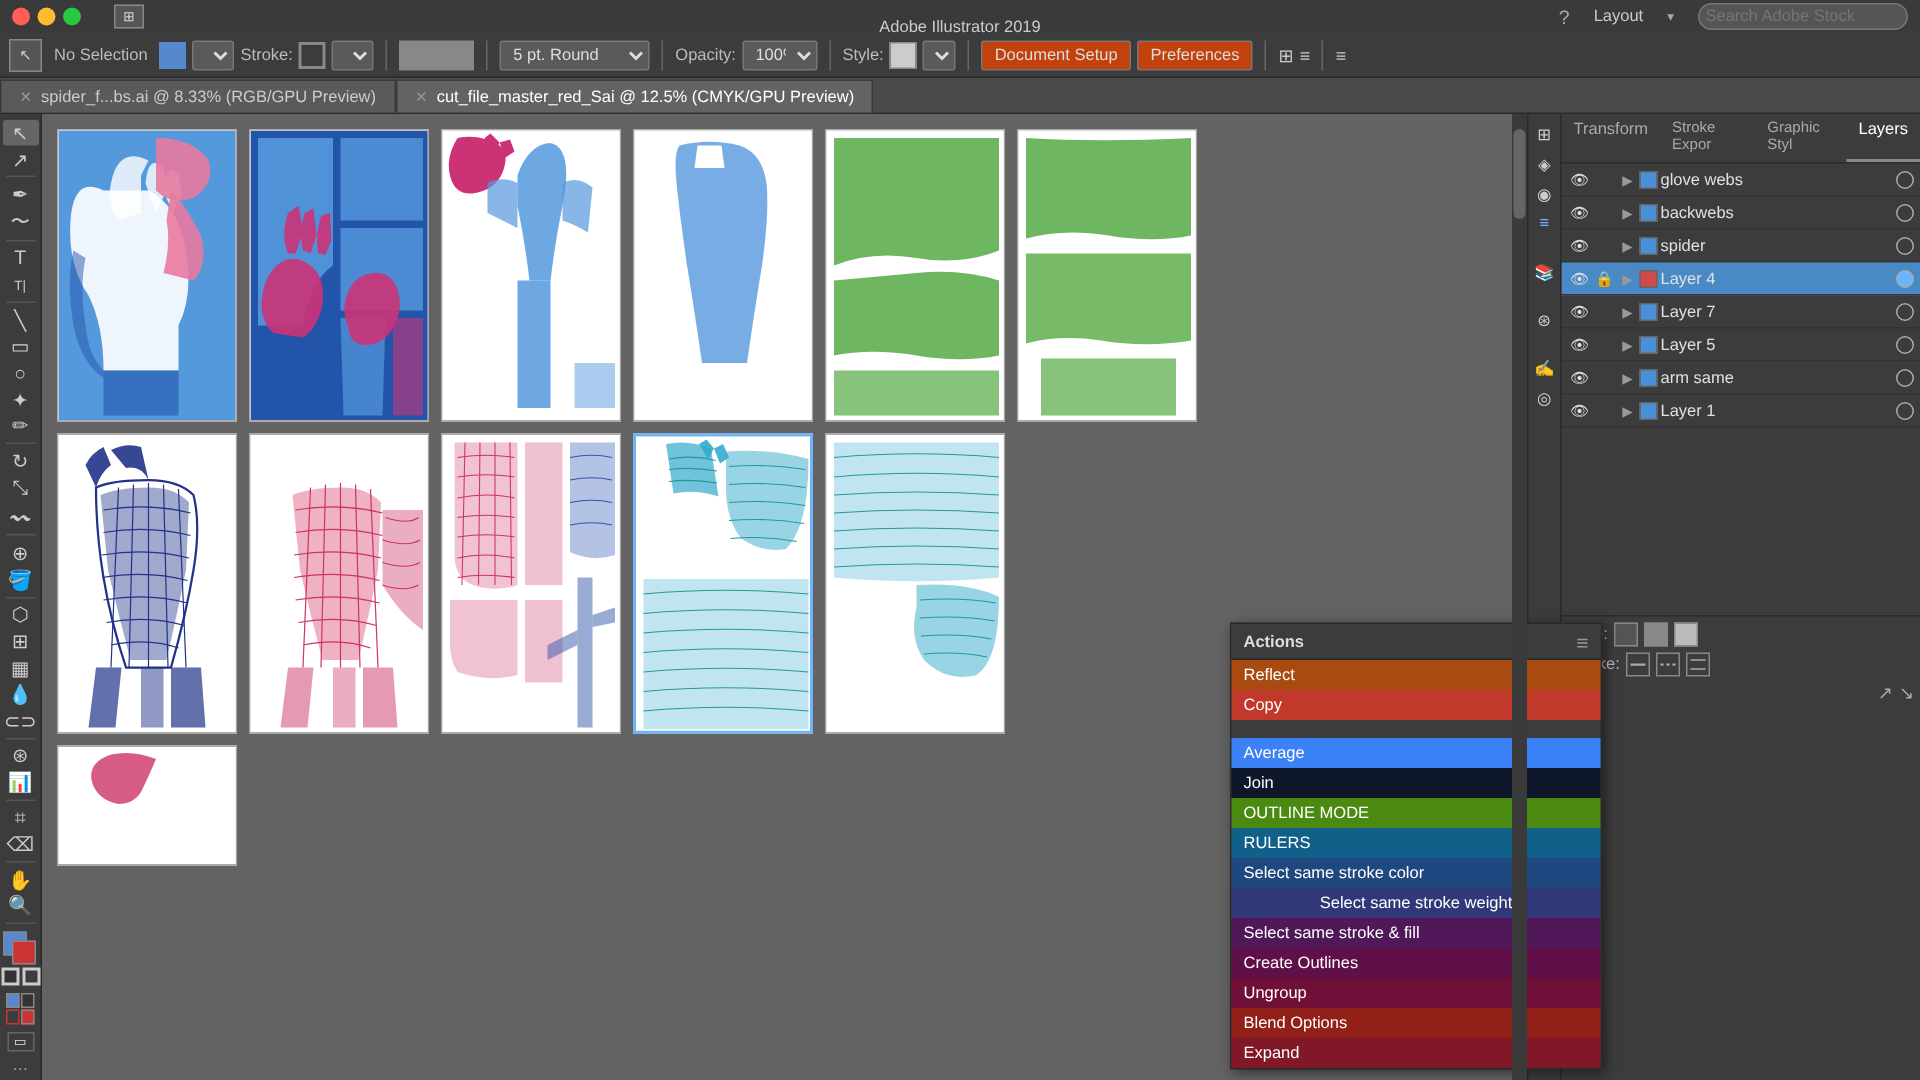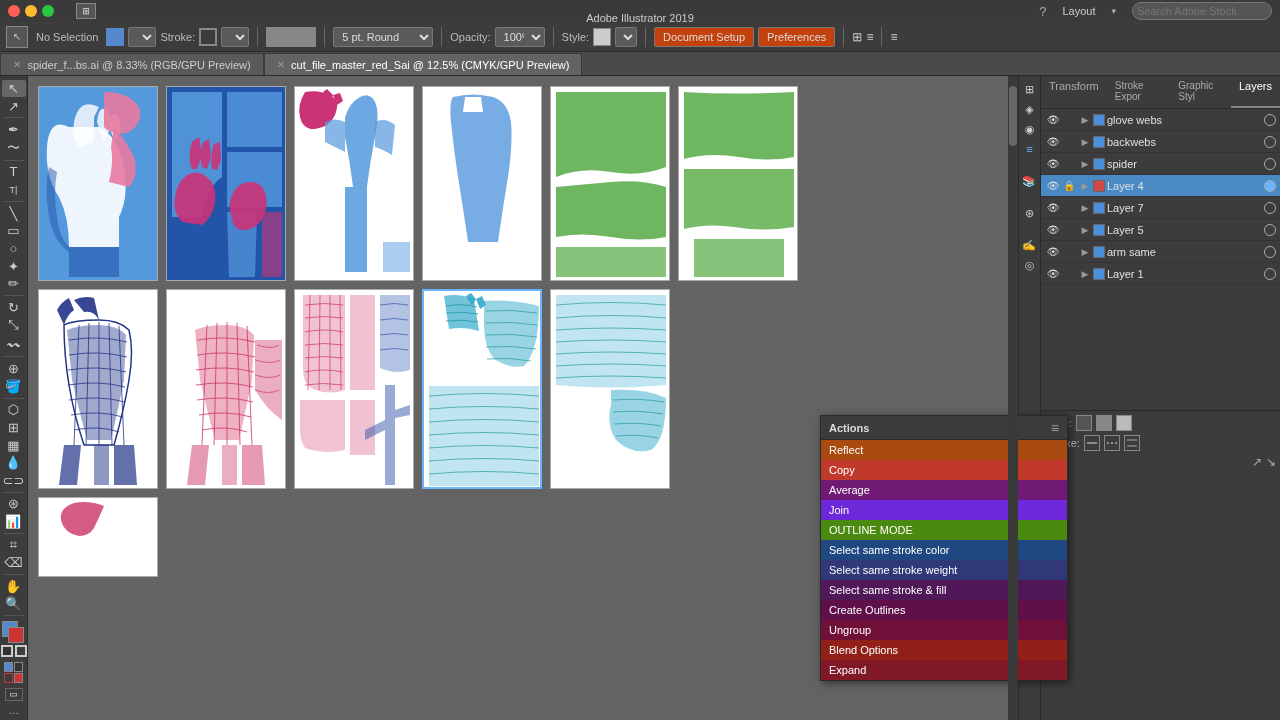--- a/index.html
+++ b/index.html
@@ -653,33 +653,36 @@
     <span class="actions-title">Actions</span>
     <span class="actions-menu-btn">≡</span>
   </div>
 
   <div class="action-item" style="background:#a94a10;">
       <span>Reflect</span>
     </div>
   <div class="action-item" style="background:#c0392b;">
       <span>Copy</span>
     </div>
-  <div class="action-item" style="background:#701a75;">
+  <div class="action-item" style="background:#3b82f6;margin-top:12px;">
       <span>Average</span>
     </div>
-  <div class="action-item" style="background:#6d28d9;">
+  <div class="action-item" style="background:#0f172a;">
       <span>Join</span>
     </div>
   <div class="action-item" style="background:#4a8a10;">
       <span>OUTLINE MODE</span>
     </div>
+  <div class="action-item" style="background:#10608a;">
+      <span>RULERS</span>
+    </div>
   <div class="action-item" style="background:#204880;">
       <span>Select same stroke color</span>
     </div>
-  <div class="action-item" style="background:#303878;">
+  <div class="action-item" style="background:#303878;justify-content:center;">
       <span>Select same stroke weight</span>
     </div>
   <div class="action-item" style="background:#501858;">
       <span>Select same stroke &amp; fill</span>
     </div>
   <div class="action-item" style="background:#601048;">
       <span>Create Outlines</span>
     </div>
   <div class="action-item" style="background:#701038;">
       <span>Ungroup</span>

